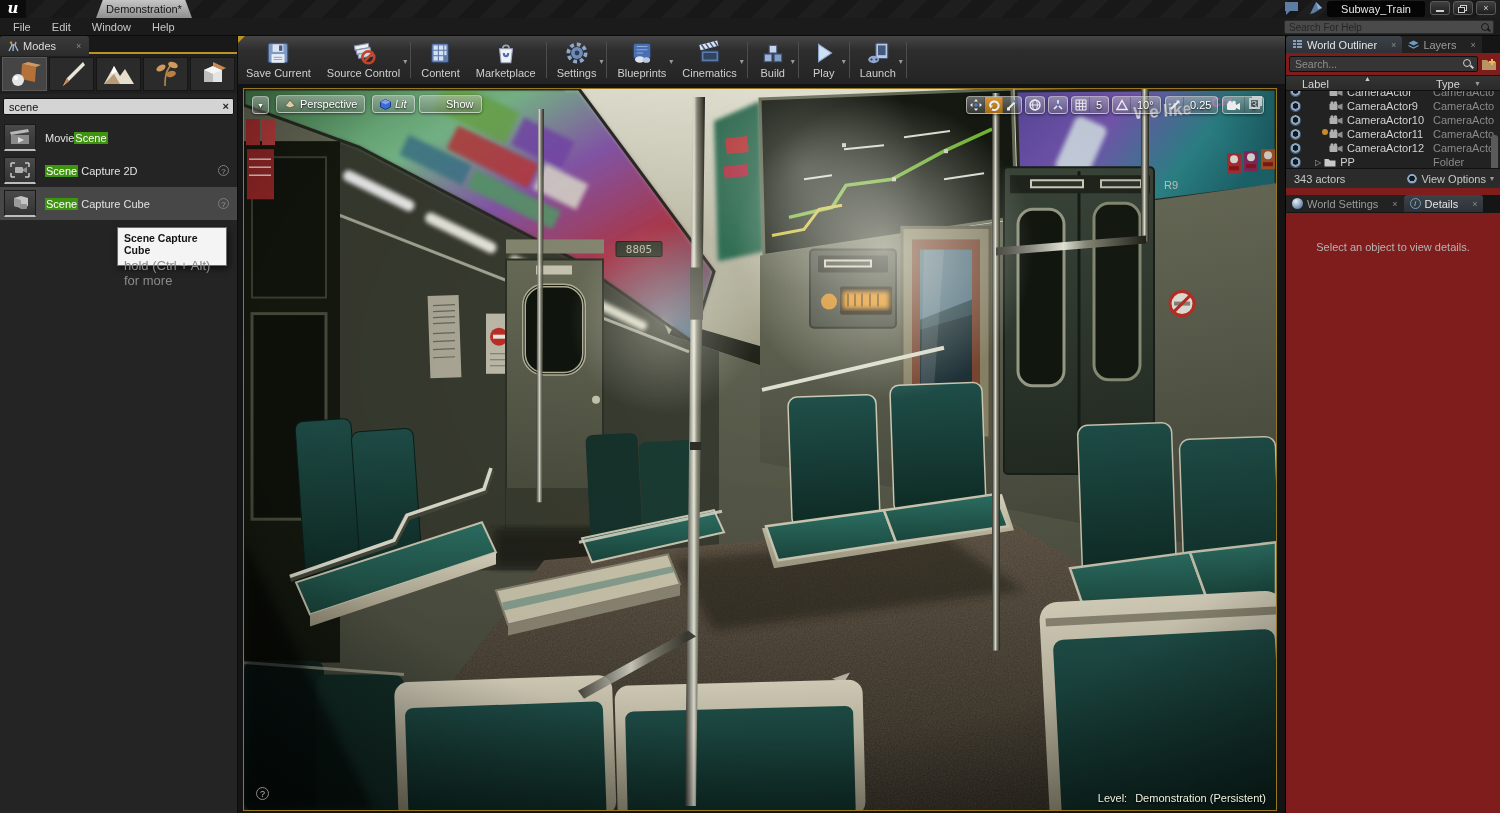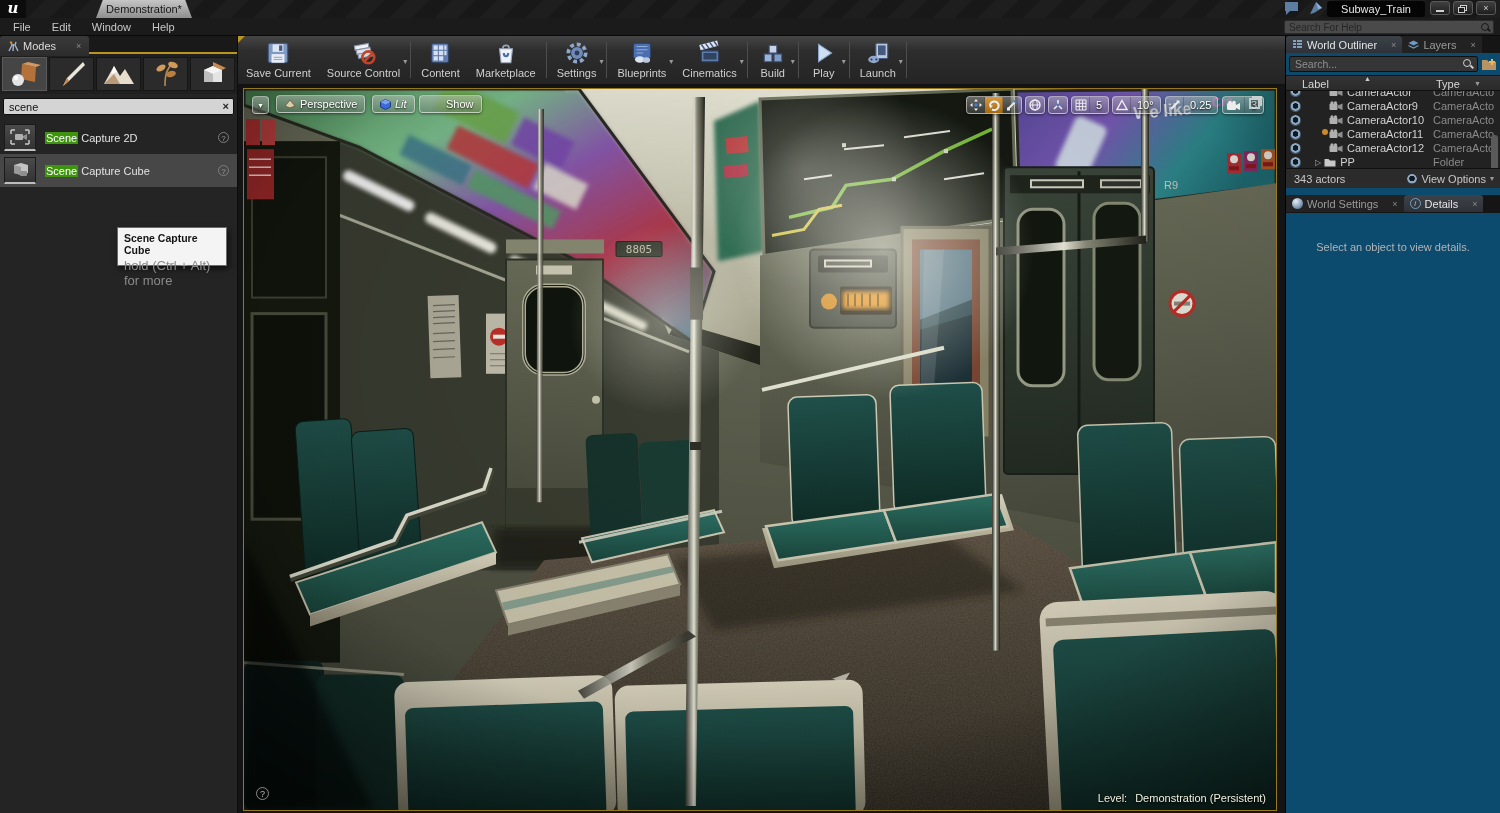--- a/index.html
+++ b/index.html
@@ -87,21 +87,21 @@
   .vg-btn:last-child{border-right:none;}
   .vg-btn.on{background:linear-gradient(#d89a3a,#a36a10);}
   .vg-val{display:flex;align-items:center;padding:0 6px;color:#fff;font-size:11px;text-shadow:0 1px 2px #000;}
   .vp-max{position:absolute;right:16px;top:9px;width:11px;height:11px;border:2px solid #d8d8d8;opacity:.85;background:rgba(40,40,40,.3);}
   .vp-max::after{content:"";position:absolute;left:1px;top:-4px;width:8px;height:8px;border-top:2px solid #d8d8d8;border-right:2px solid #d8d8d8;}
   .vp-help{position:absolute;left:12px;bottom:10px;width:13px;height:13px;border:1px solid #8a8a8a;border-radius:50%;
     color:#b8b8b8;font-size:9px;line-height:13px;text-align:center;background:rgba(20,20,20,.3);}
   .vp-level{position:absolute;right:10px;bottom:6px;color:#efefdf;font-size:11px;text-shadow:0 1px 2px #000;}
   .vp-level .lv{margin-right:8px;}
   
-  .right-panel{position:absolute;left:1285px;top:36px;width:215px;bottom:0;background:#0c4a6e;border-left:1px solid #000;}
+  .right-panel{position:absolute;left:1285px;top:36px;width:215px;bottom:0;background:#7f1d1d;border-left:1px solid #000;}
   .r-tabbar{height:17px;background:#151515;display:flex;}
   .r-tab{display:flex;align-items:center;gap:4px;height:17px;padding:0 6px;color:#9a9a9a;background:#222;}
   .r-tab.active{background:linear-gradient(#3d4249,#2e3238);color:#e4e4e4;border-radius:3px 3px 0 0;}
   .r-tab .x{margin-left:10px;}
   .ol-searchrow{display:flex;align-items:center;gap:3px;padding:3px 3px;}
   .ol-search{position:relative;flex:1;height:16px;background:#353535;border:1px solid #101010;border-radius:2px;}
   .ol-search input{width:150px;height:14px;background:transparent;border:none;outline:none;
     font-family:"Liberation Sans",sans-serif;font-size:10.5px;color:#cfcfcf;padding-left:5px;}
   .ol-search input::placeholder{color:#8f8f8f;}
   .ol-search .magw{position:absolute;right:4px;top:2px;width:10px;height:10px;}
@@ -228,20 +228,30 @@
       </div>
     </div>
     <div class="modes-search">
       <input value="scene" style="">
       <span class="clear">×</span>
     </div>
     <div class="mode-list">
       <div class="mode-item">
         <span class="item-thumb">
           <svg width="22" height="18" viewBox="0 0 22 18">
+              <rect x="2" y="7" width="18" height="9" fill="#8a8a8a"></rect>
+          <polygon points="2,7 20,4 19,1 1,4" fill="#b8b8b8"></polygon>
+              <polygon points="9,9 15,12 9,15" fill="#dcdcdc"></polygon>
+            </svg>
+        </span>
+        <span class="txt"><span>Movie</span><span class="hl">Scene</span><span></span></span>
+      </div>
+      <div class="mode-item">
+        <span class="item-thumb">
+          <svg width="22" height="18" viewBox="0 0 22 18">
               <path d="M2 2 h4 M2 2 v4 M20 2 h-4 M20 2 v4 M2 16 h4 M2 16 v-4 M20 16 h-4 M20 16 v-4" stroke="#c8c8c8" stroke-width="1.5"></path>
           <rect x="6" y="6" width="8" height="6" rx="1" fill="#b0b0b0"></rect>
               <polygon points="14,8 18,6 18,12 14,10" fill="#8f8f8f"></polygon>
             </svg>
         </span>
         <span class="txt"><span class="hl">Scene</span><span> Capture 2D</span></span>
         <span class="help-circ">?</span>
       </div>
       <div class="mode-item hover">
         <span class="item-thumb">

